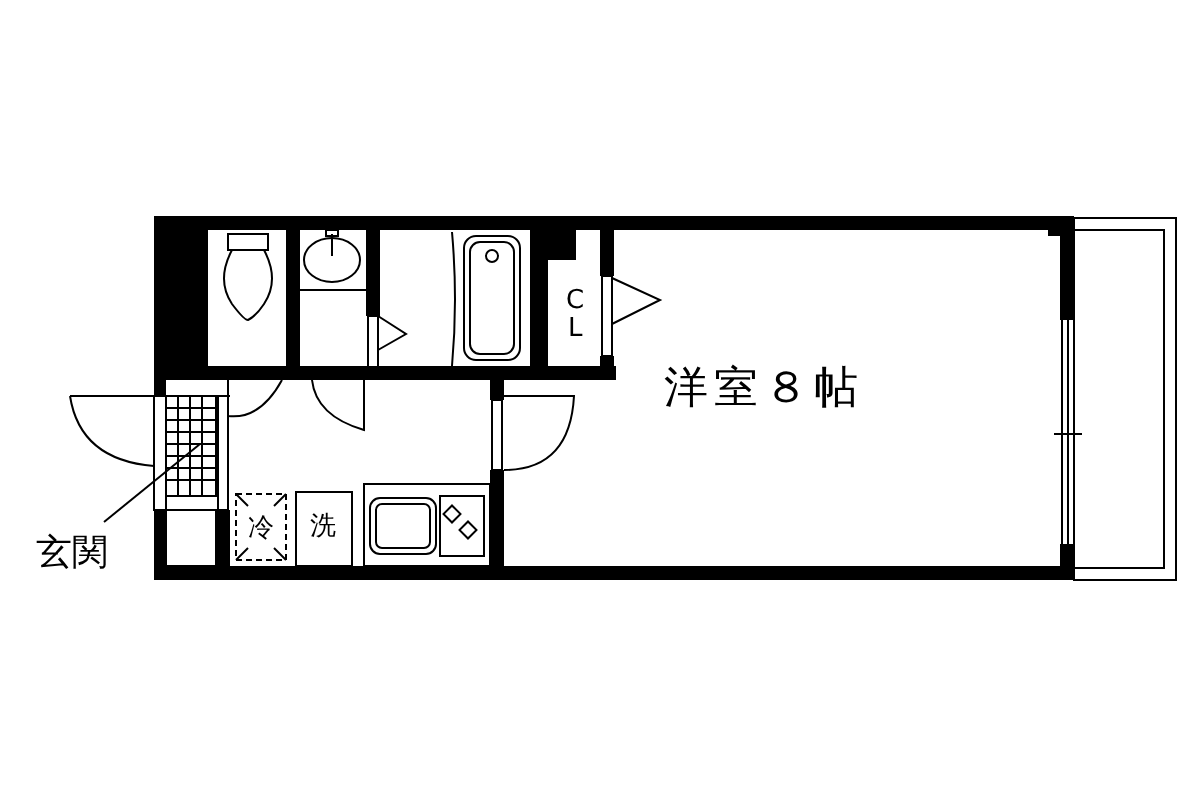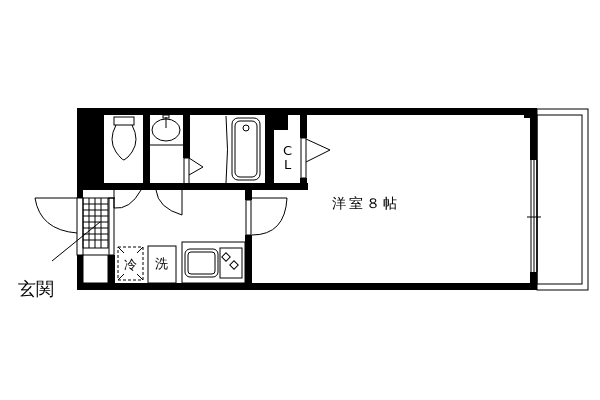--- a/index.html
+++ b/index.html
@@ -1,20 +1,20 @@
 <!DOCTYPE html>
 <html><head>
 <meta charset="utf-8">
 <style>
   html, body { margin:0; padding:0; background:#ffffff; }
   body { width:600px; height:400px; position:relative; overflow:hidden; font-family:"DejaVu Sans", sans-serif; }
   svg { position:absolute; left:0; top:0; }
   .lbl { position:absolute; color:#000; white-space:nowrap; line-height:1; }
-  .room-label { left:332px; top:196px; font-size:14px; letter-spacing:3px; }
-  .entrance-label { left:18px; top:280px; font-size:18px; }
+  .room-label { left:332px; top:184px; font-size:22px; letter-spacing:3px; }
+  .entrance-label { left:18px; top:268px; font-size:18px; }
   .small-k { font-size:13px; }
   .cl { position:absolute; font-family:"DejaVu Sans", sans-serif; font-size:13px; line-height:1; }
 </style>
 </head>
 <body>
 
 <svg width="600" height="400" viewBox="0 0 600 400">
 
   <g fill="#000">
 

